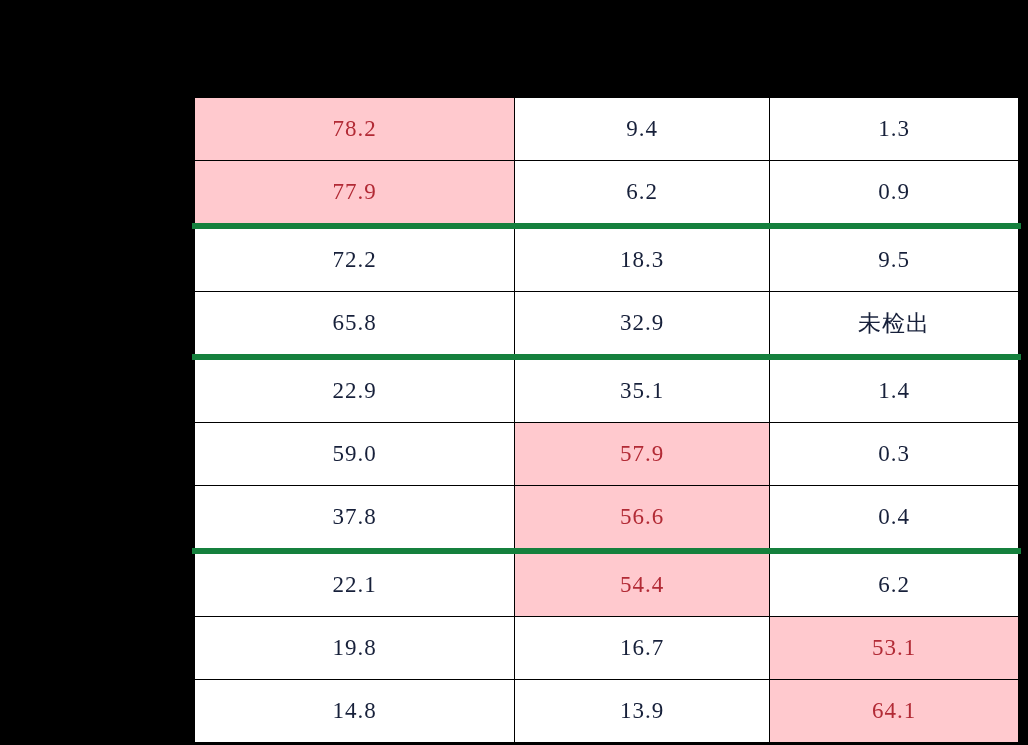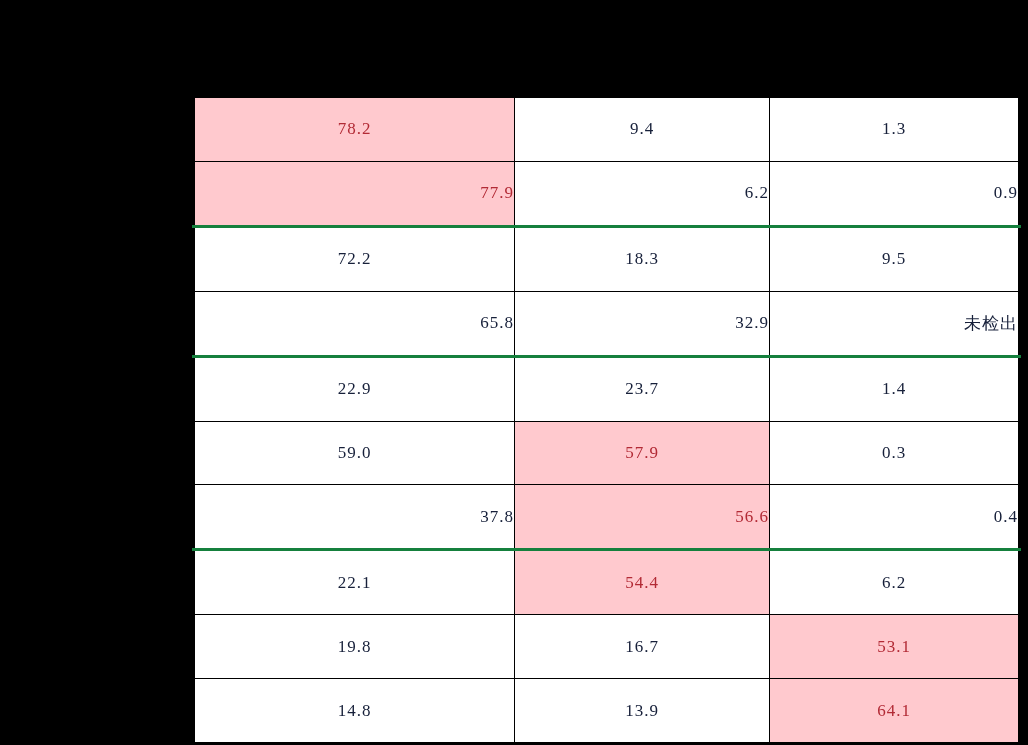--- a/index.html
+++ b/index.html
@@ -41,39 +41,38 @@
   }
 
   table.data-table col.c1 { width: 321px; }
   table.data-table col.c2 { width: 255px; }
   table.data-table col.c3 { width: 250px; }
 
   table.data-table td {
     border: 1px solid #000000;
     text-align: center;
     vertical-align: middle;
-    font-size: 17px;
+    font-size: 23px;
     letter-spacing: 1px;
     color: #17203a;
     background: #ffffff;
     height: 59px;
     padding: 0;
     font-family: "Liberation Serif", "DejaVu Serif", serif;
   }
 
   
   table.data-table td.hl {
     background: #ffc9ce;
     color: #b22a35;
   }
 
   
   table.data-table tr.thick-below > td {
-    border-bottom: 3px solid #15803d;
-    text-align: right;
+    border-bottom: 6px solid #15803d;
   }
   table.data-table tr:first-child > td {
     border-top: 3px solid #000000;
   }
   table.data-table tr > td:first-child {
     border-left: 3px solid #000000;
   }
   table.data-table tr > td:last-child {
     border-right: 3px solid #000000;
   }
@@ -119,21 +118,21 @@
             <td>18.3</td>
             <td>9.5</td>
           </tr>
           <tr class="thick-below">
             <td>65.8</td>
             <td>32.9</td>
             <td>未检出</td>
           </tr>
           <tr>
             <td>22.9</td>
-            <td>23.7</td>
+            <td>35.1</td>
             <td>1.4</td>
           </tr>
           <tr>
             <td>59.0</td>
             <td class="hl">57.9</td>
             <td>0.3</td>
           </tr>
           <tr class="thick-below">
             <td>37.8</td>
             <td class="hl">56.6</td>

